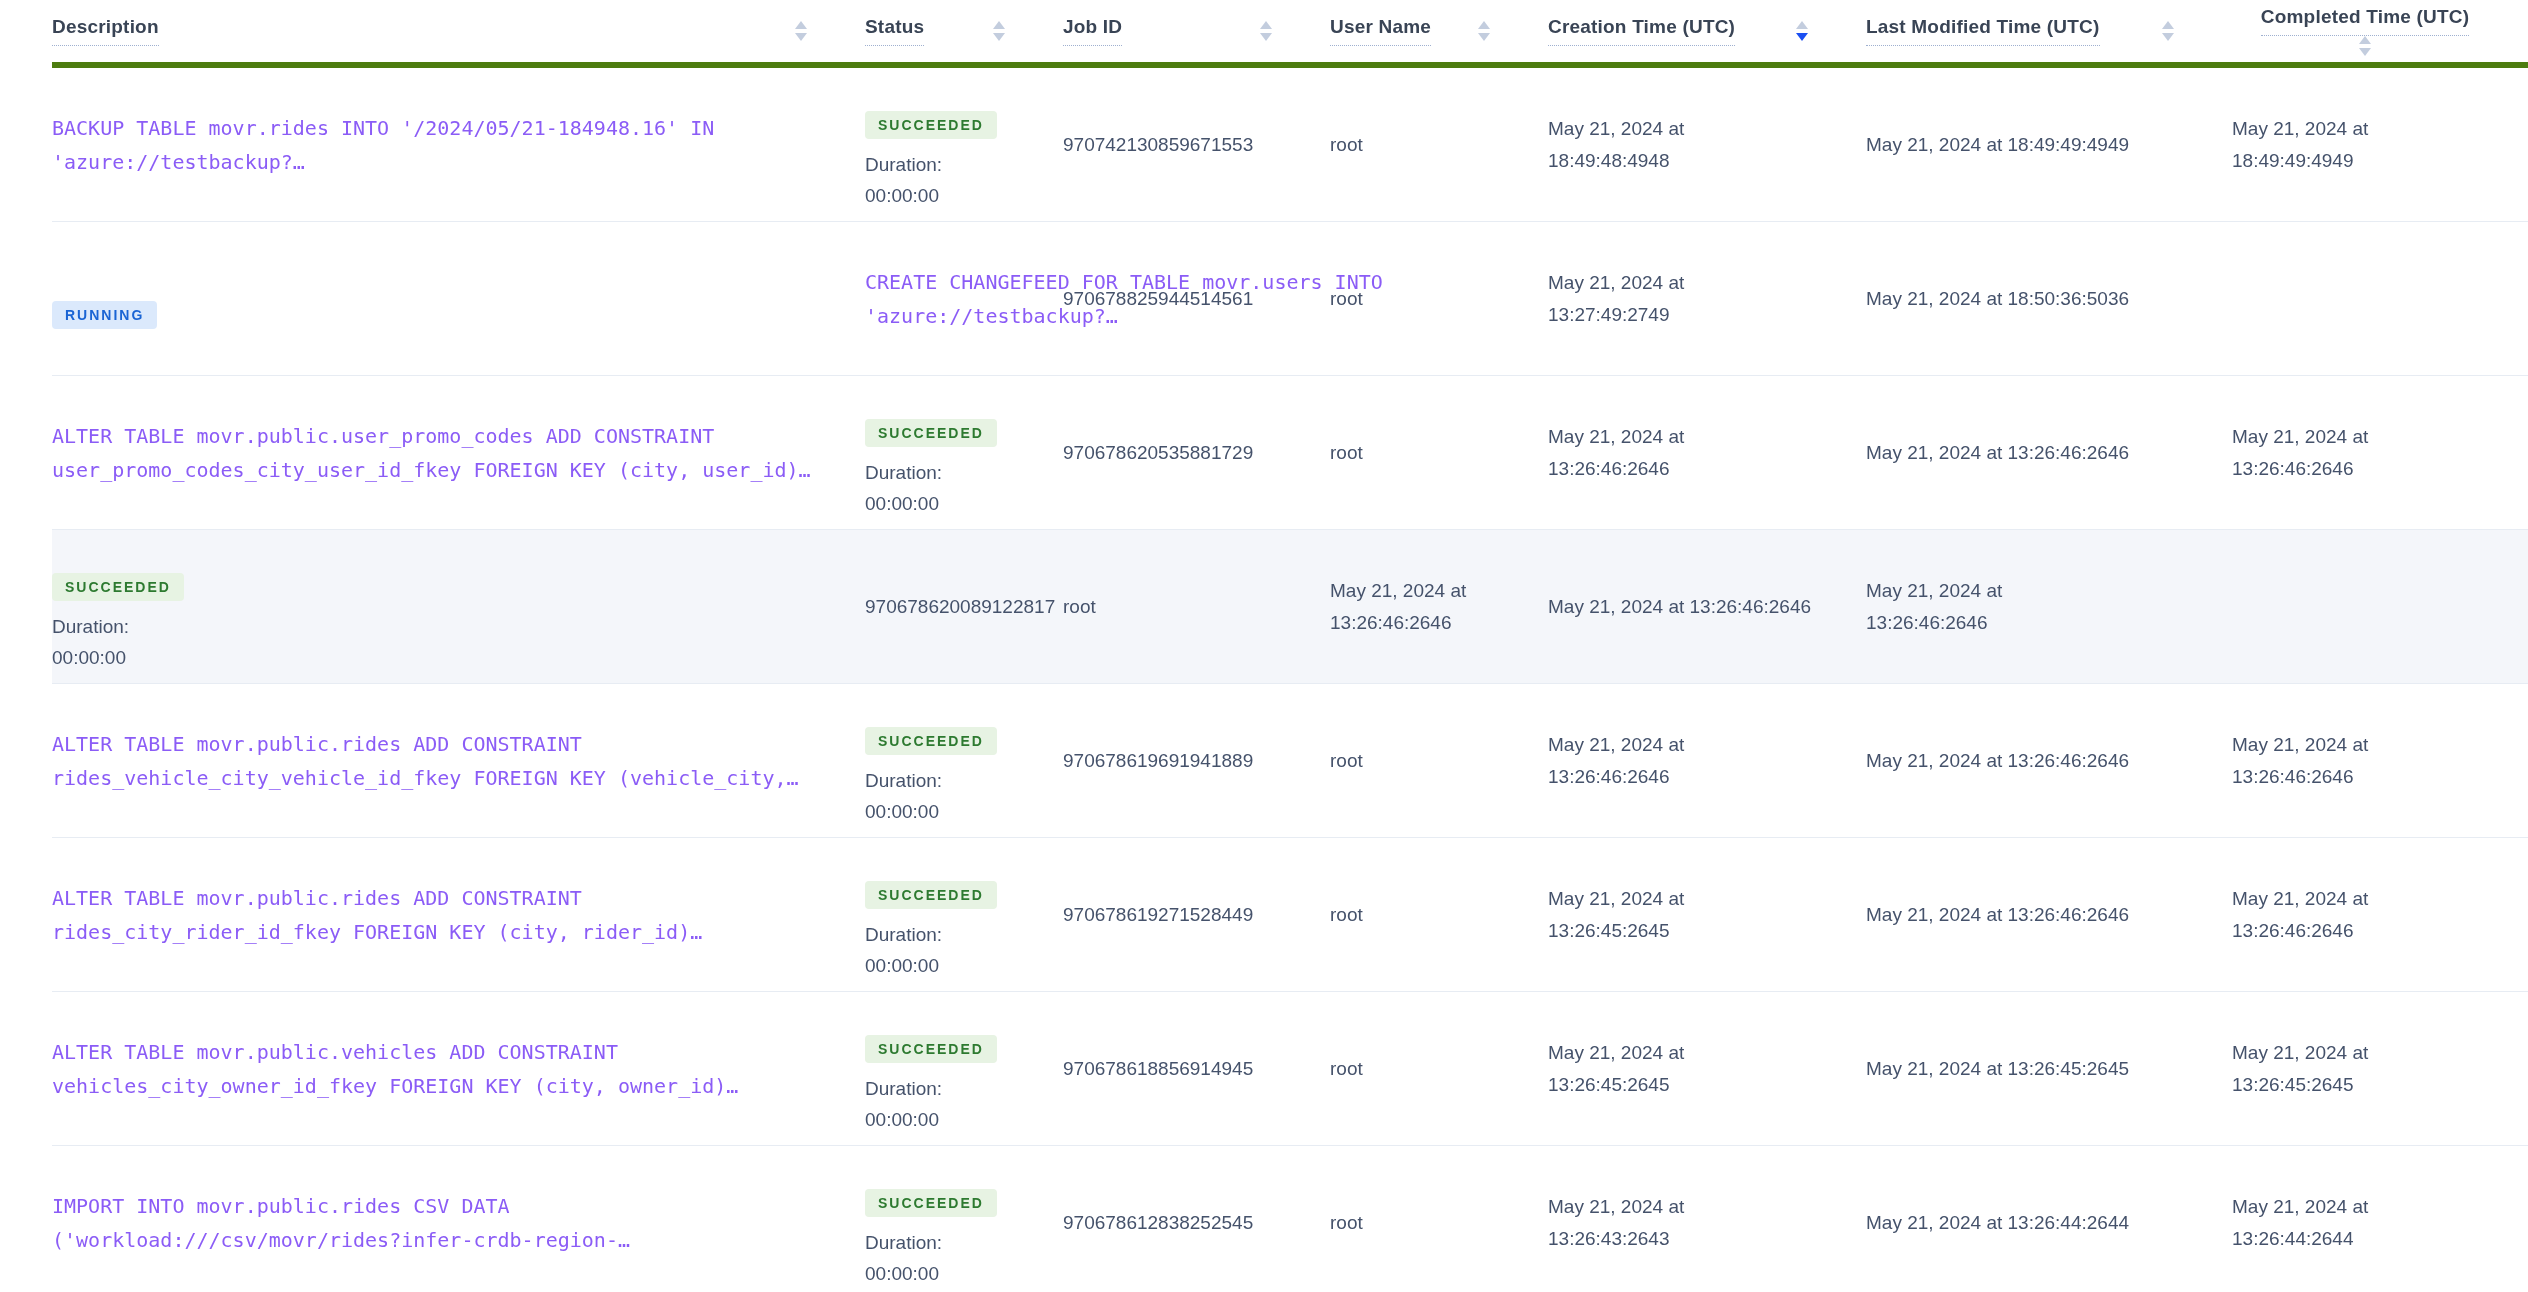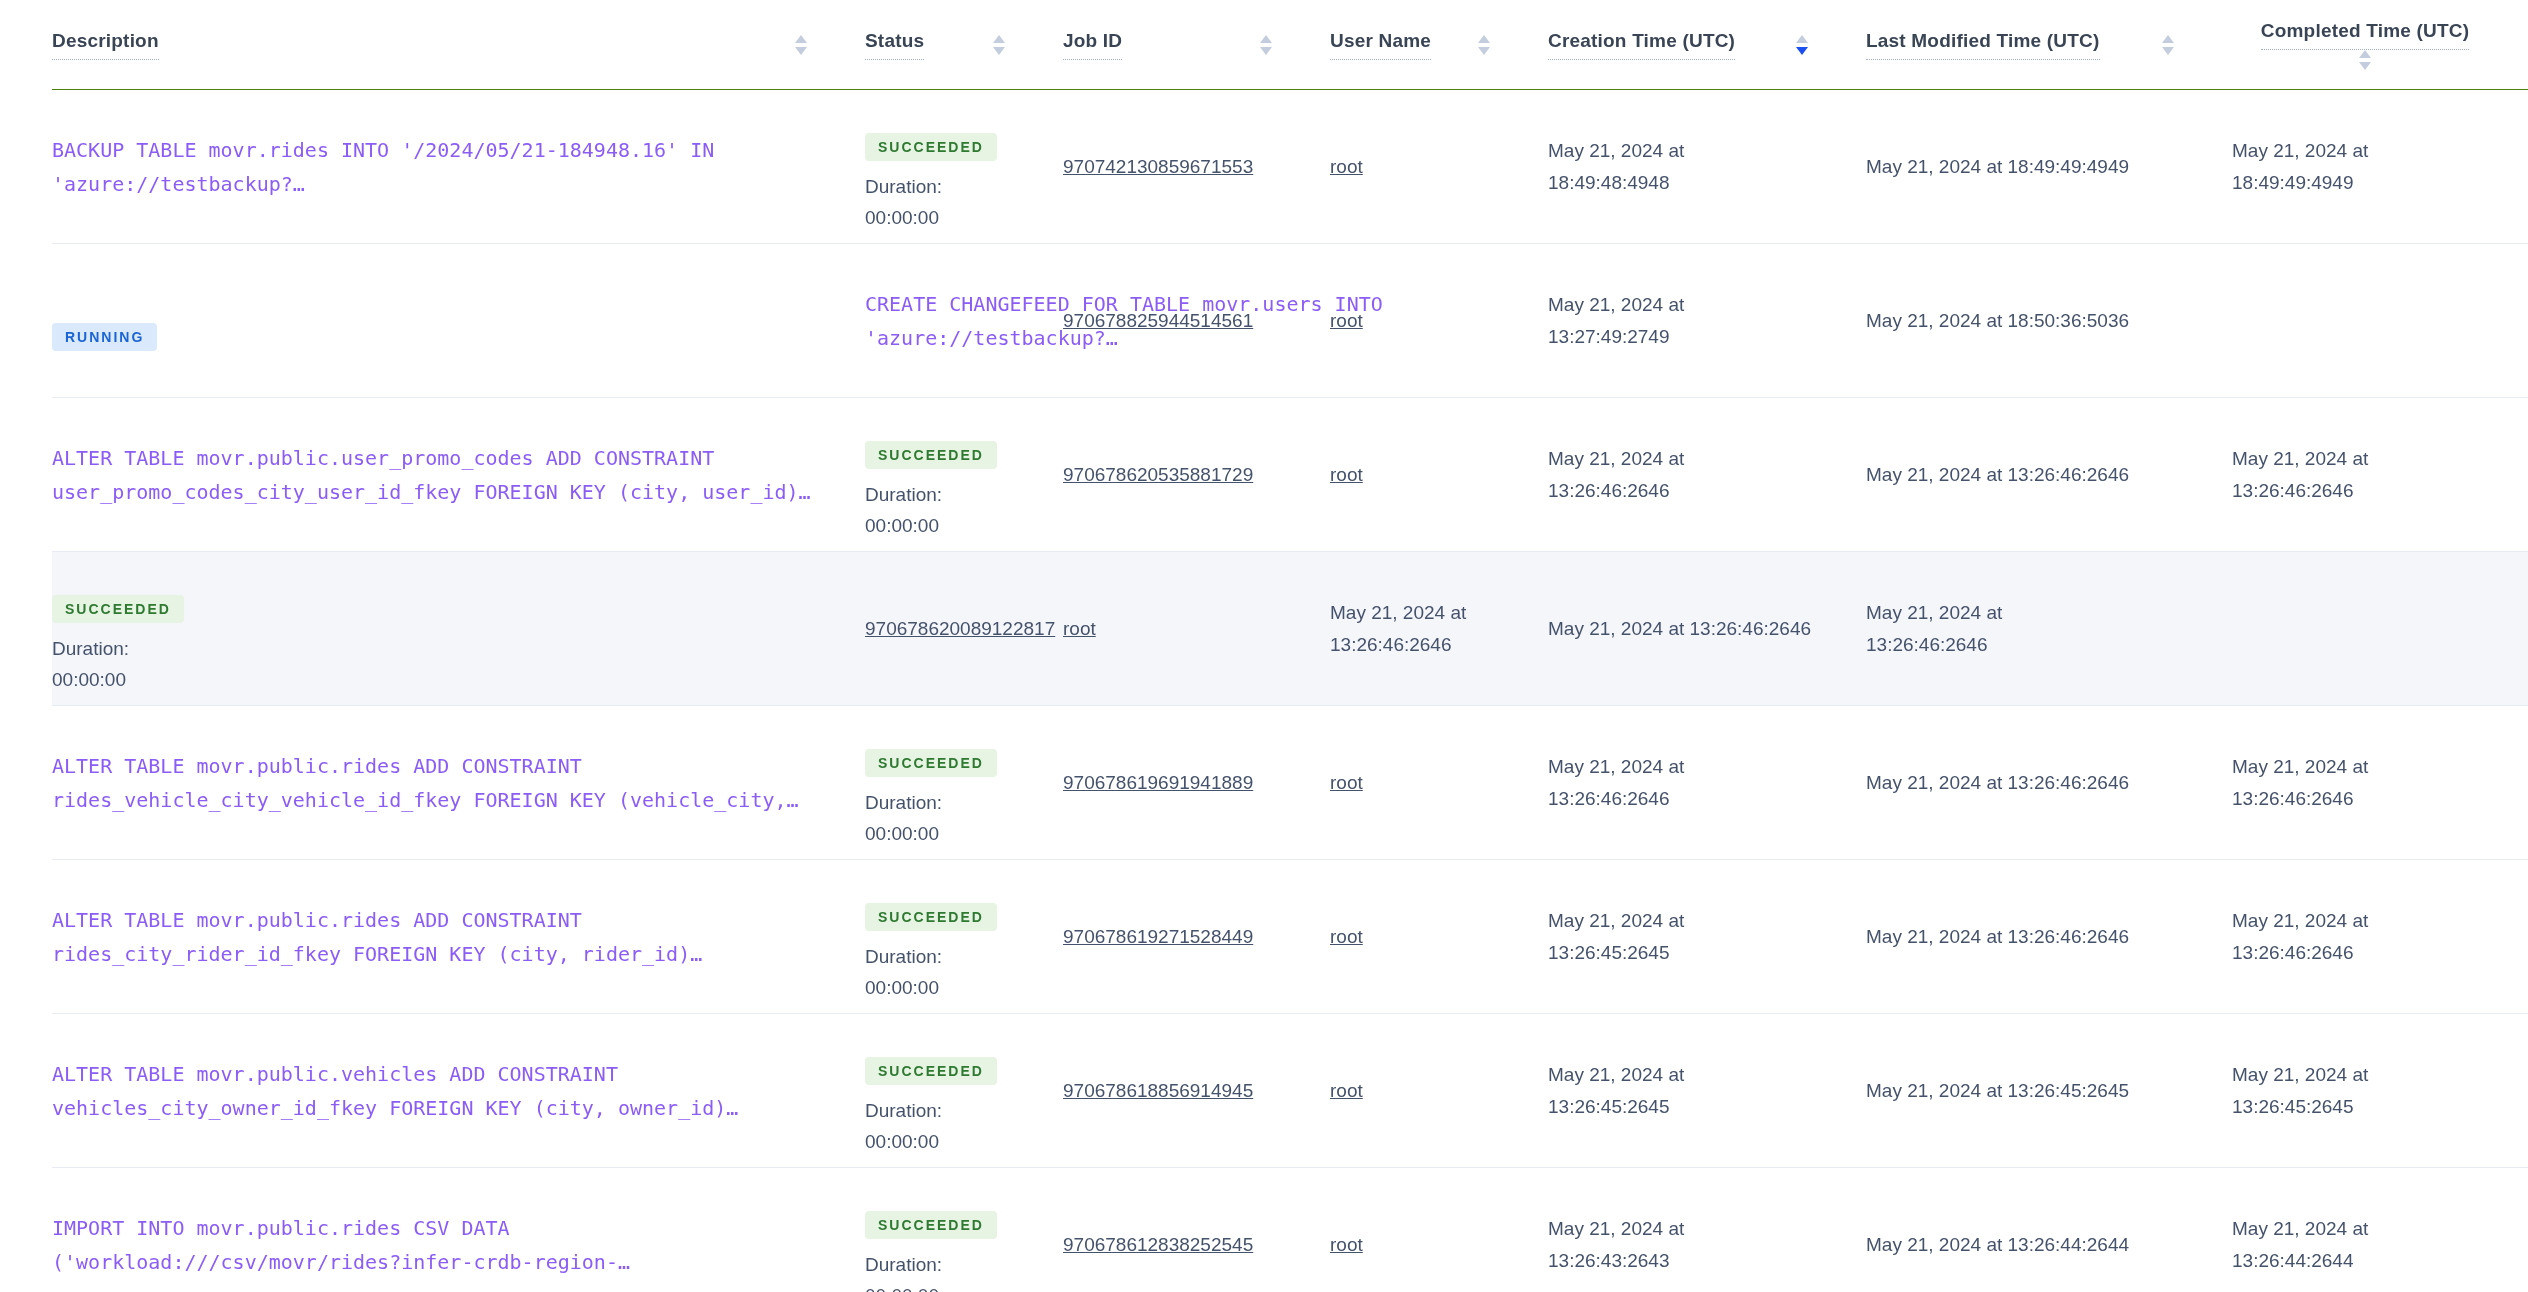--- a/index.html
+++ b/index.html
@@ -6,21 +6,21 @@
   html, body { width: 2528px; height: 1292px; overflow: hidden; background: #ffffff;
                font-family: "Liberation Sans", sans-serif; color: #45526b; }
   .jobs-table { width: 2528px; padding-left: 52px; }
 
   .thead, .tr {
     display: grid;
     grid-template-columns: 813px 198px 267px 218px 318px 366px 296px;
   }
 
   
-  .thead { height: 90px; align-items: center; border-bottom: 1px solid #4d7c0f; }
+  .thead { height: 68px; align-items: center; border-bottom: 6px solid #4d7c0f; }
   .th { display: flex; justify-content: space-between; align-items: center; padding-right: 58px; }
   .th:last-child { padding-right: 30px; flex-direction: column; }
   .th-label { font-size: 19px; font-weight: 700; color: #394455; letter-spacing: .2px;
               padding-bottom: 7px; border-bottom: 1px dotted #9fb0d0; cursor: pointer; white-space: nowrap; }
   .sort-icon { display: flex; flex-direction: column; align-items: center; gap: 4px; cursor: pointer; }
   .arr { width: 0; height: 0; border-left: 6px solid transparent; border-right: 6px solid transparent; }
   .arr-up { border-bottom: 8px solid #c3cdde; }
   .arr-down { border-top: 8px solid #c3cdde; }
   .arr-down.active { border-top-color: #1b4ff2; }
 
@@ -35,21 +35,21 @@
   .td-status { align-self: stretch; display: flex; flex-direction: column; justify-content: center;
                align-items: flex-start; }
   .badge { display: inline-block; font-size: 14px; font-weight: 700; letter-spacing: 2px;
            padding: 6px 13px; border-radius: 4px; margin-bottom: 10px; white-space: nowrap; margin-top: 32px; }
   .badge.succeeded { background: #e7f3e3; color: #2d7a30; }
   .badge.running   { background: #dbe9fc; color: #1a64d4; margin-bottom: 0; }
   .duration { font-size: 19px; line-height: 31px; color: #45526b; }
 
   .td-created span, .td-completed span { display: inline-block; width: 252px; line-height: 32px; }
   .td-modified { line-height: 32px; padding-right: 40px; }
-  .td-job, .td-user { white-space: nowrap; text-decoration: underline; }
+  .td-job, .td-user { white-space: nowrap; }
 </style>
 </head>
 <body>
 
 <div class="jobs-table">
   <div class="thead">
       <div class="th">
         <span class="th-label">Description</span>
         <span class="sort-icon">
           <span class="arr arr-up"></span>

